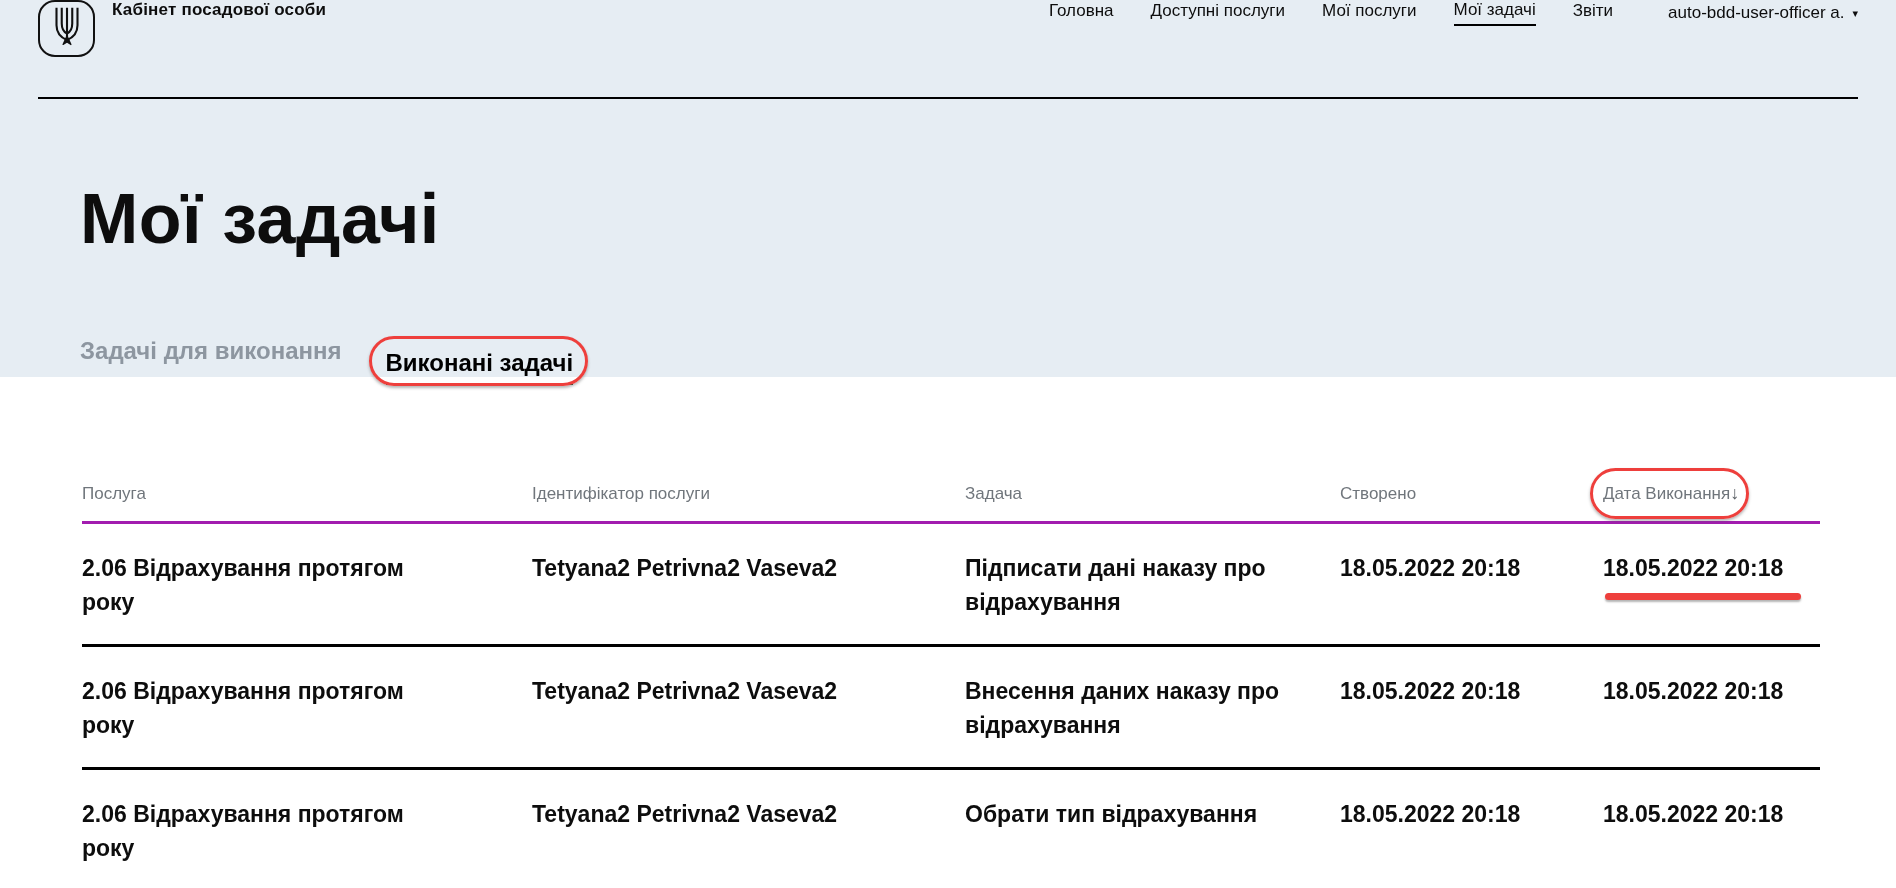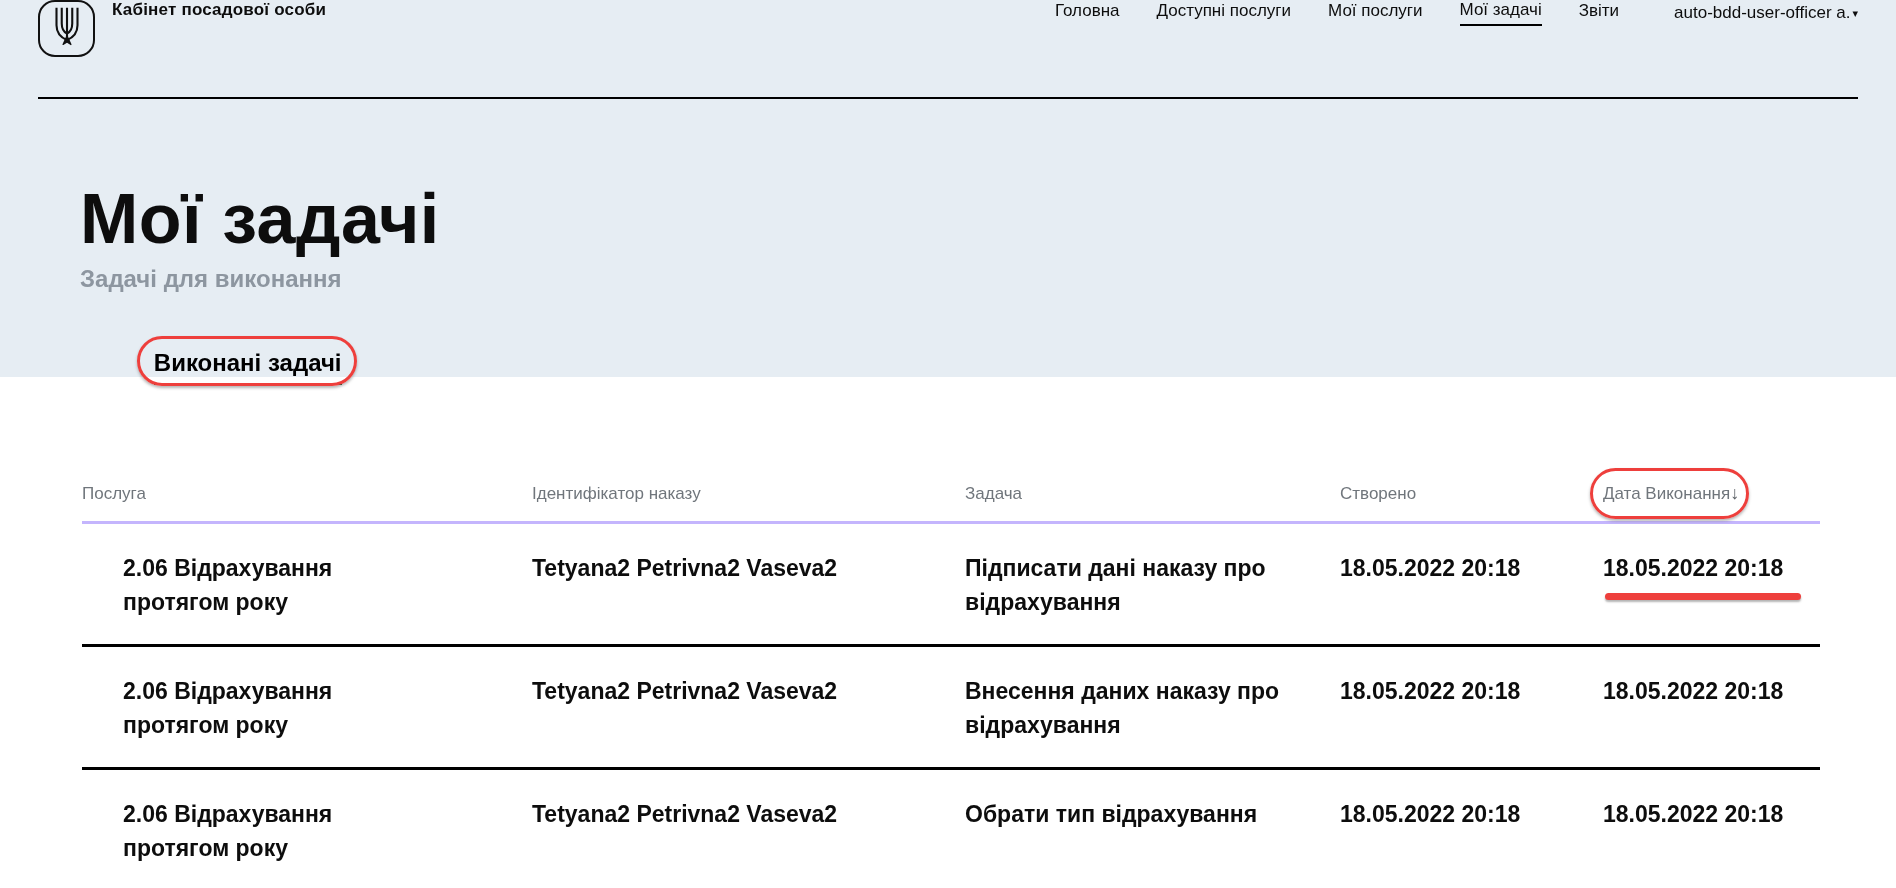--- a/index.html
+++ b/index.html
@@ -23,56 +23,56 @@
     width:57px; height:57px; flex:0 0 auto;
     border:2px solid #111; border-radius:17px;
     display:flex; align-items:center; justify-content:center;
     background:transparent;
   }
   .brand-title { font-size:17px; font-weight:700; margin-left:17px; letter-spacing:.2px; }
 
   .nav { margin-left:auto; display:flex; align-items:center; gap:37px; font-size:17px; font-weight:500; }
   .nav-item { cursor:pointer; white-space:nowrap; padding-bottom:4px; }
   .nav-item.active { border-bottom:2px solid #000; }
-  .user-menu { display:flex; align-items:center; gap:2px; margin-left:18px; cursor:pointer; white-space:nowrap; }
+  .user-menu { display:flex; align-items:center; gap:8px; margin-left:18px; cursor:pointer; white-space:nowrap; }
   .user-caret { font-size:11px; line-height:1; }
 
   .page-title {
     margin:0; padding:82px 0 0 80px;
     font-size:70px; font-weight:700; line-height:1.1; letter-spacing:.5px;
   }
 
-  .tabs { position:absolute; left:80px; bottom:0; display:flex; align-items:flex-end; gap:44px;flex-direction:column; }
+  .tabs { position:absolute; left:80px; bottom:0; display:flex; align-items:flex-end; gap:44px; }
   .tab { font-size:24px; font-weight:700; white-space:nowrap; cursor:pointer; }
   .tab.inactive { color:#8d96a0; padding-bottom:12px; }
   .tab-active-wrap { position:relative; }
   .tab.active { color:#000; border-bottom:1px solid #14532d; padding-bottom:8px; }
   .annot-oval {
     position:absolute; border:3px solid #ee3f3c; border-radius:28px;
     box-shadow:0 2px 3px rgba(90,90,90,.45);
     pointer-events:none;
   }
   .annot-oval.tab-oval { left:-17px; right:-15px; top:-13px; bottom:-9px; }
 
   
   .table-wrap { padding:0 76px 0 82px; }
   .tgrid { display:grid; grid-template-columns:450px 433px 375px 263px 217px; }
 
-  .thead { margin-top:106px; padding-bottom:17px; border-bottom:3px solid #c4b5fd;
+  .thead { margin-top:106px; padding-bottom:17px; border-bottom:3px solid #a21caf;
            color:#70767c; font-size:17px; font-weight:400; align-items:center; }
   .th { white-space:nowrap; }
   .th-annot-wrap { position:relative; display:inline-flex; align-items:center; }
   .sort-arrow { font-size:18px; color:#5c6166; }
   .annot-oval.header-oval { left:-13px; right:-10px; top:-15px; bottom:-15px; border-radius:26px; }
 
   .trow { padding:27px 0 25px; border-bottom:3px solid #000;
           font-size:23px; font-weight:700; line-height:34px; color:#0d0d0d; }
   .trow:last-child { border-bottom:none; }
   .td { padding-right:36px; }
-  .td.service { padding-right:110px;margin-left:41px; }
+  .td.service { padding-right:110px; }
   .td.date { white-space:nowrap; position:relative; }
   .annot-underline {
     position:absolute; left:2px; top:42px; width:196px; height:7px;
     background:#ee3f3c; border-radius:5px;
     box-shadow:0 2px 2px rgba(90,90,90,.45);
     pointer-events:none;
   }
 </style>
 </head>
 <body>
@@ -113,21 +113,21 @@
       <span class="tab active">Виконані задачі</span>
       <span class="annot-oval tab-oval"></span>
     </span>
   </div>
 </div>
 
 <main class="table-wrap">
 
   <div class="tgrid thead">
     <div class="th">Послуга</div>
-    <div class="th">Ідентифікатор наказу</div>
+    <div class="th">Ідентифікатор послуги</div>
     <div class="th">Задача</div>
     <div class="th">Створено</div>
     <div class="th">
       <span class="th-annot-wrap">
         <span>Дата Виконання</span>
         <span class="sort-arrow">↓</span>
         <span class="annot-oval header-oval"></span>
       </span>
     </div>
   </div>

